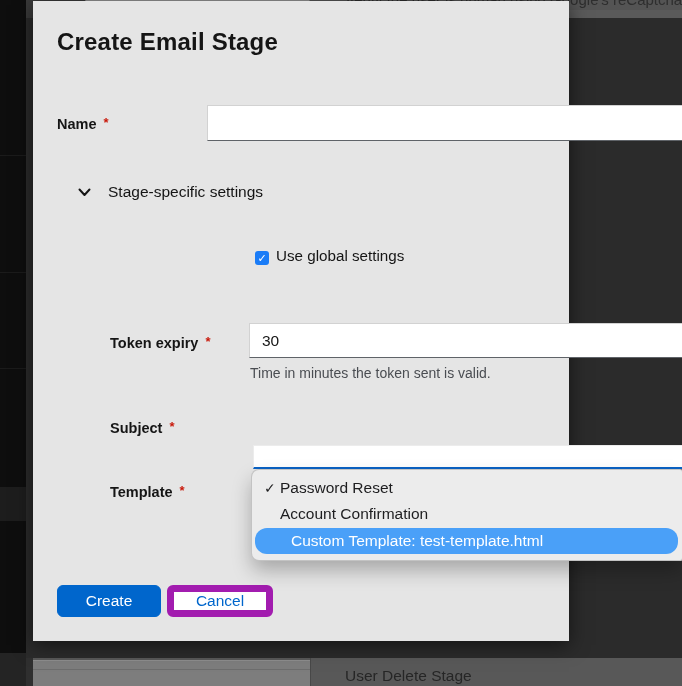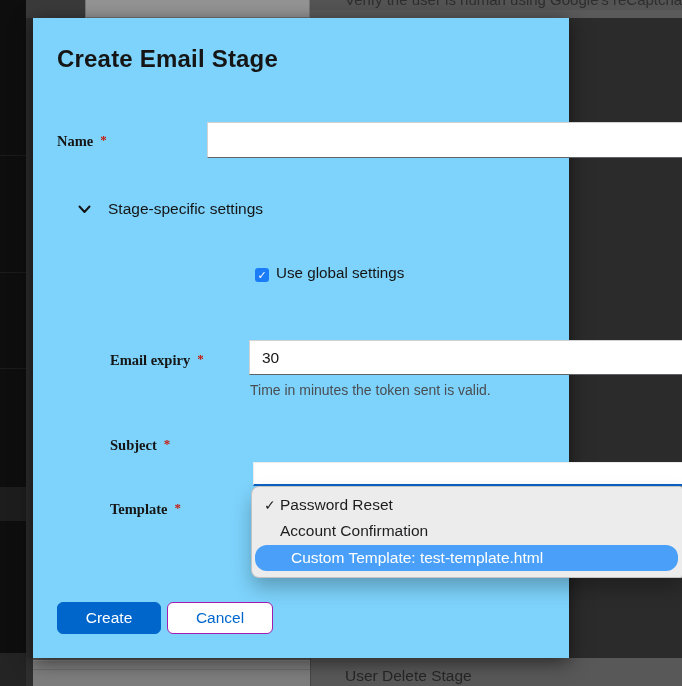--- a/index.html
+++ b/index.html
@@ -19,25 +19,25 @@
   .top-verify-text { position:absolute; left:319px; top:-9px; font-size:15px; color:#2e2e2e; white-space:nowrap; }
 
   .bottom-strip { position:absolute; left:26px; top:658px; width:656px; height:36px; background:#585858; overflow:hidden; }
   .bottom-strip .gap { position:absolute; left:0; top:0; width:7px; height:28px; background:#2f2f2f; }
   .bottom-strip .cell { position:absolute; left:7px; top:2px; width:277px; height:26px; background:#7d7d7d; border-top:1px solid #8d8d8d; }
   .bottom-strip .cell-line { position:absolute; left:7px; top:11px; width:277px; height:1px; background:#6d6d6d; }
   .bottom-strip .divider { position:absolute; left:284px; top:0; width:1px; height:28px; background:#484848; }
   .bottom-user-text { position:absolute; left:319px; top:9px; font-size:15.5px; color:#262626; white-space:nowrap; }
 
   
-  .modal { position:absolute; left:33px; top:18px; width:536px; height:640px; background:#7dd3fc;
+  .modal { position:absolute; left:33px; top:1px; width:536px; height:640px; background:#e5e5e5;
            box-shadow:0 4px 18px rgba(0,0,0,0.55); overflow:visible; }
   .modal-title { position:absolute; left:24px; top:27px; font-size:24px; font-weight:bold; letter-spacing:0.2px; color:#151515; }
 
-  .field-label { position:absolute; font-size:14.5px; font-weight:bold; color:#151515; white-space:nowrap;font-family:Liberation Serif, serif; }
+  .field-label { position:absolute; font-size:14.5px; font-weight:bold; color:#151515; white-space:nowrap; }
   .req { color:#c9190b; font-size:13px; margin-left:7px; position:relative; top:-2px; }
 
   .pf-input { position:absolute; background:#fff; border:1px solid #d2d2d2; border-right:none;
               border-bottom:1.5px solid #5f6368; font-size:15.5px; color:#151515;
               padding:0 0 0 12px; font-family:"Liberation Sans", sans-serif; outline:none; }
 
   .name-label { left:24px; top:115px; }
   .name-input { left:174px; top:104px; width:475px; height:36px; }
 
   .group-header { position:absolute; left:24px; top:182px; height:22px; cursor:pointer; }
@@ -66,21 +66,21 @@
               padding-top:5px; z-index:5; }
   .dd-item { position:relative; height:26px; line-height:26px; font-size:15.5px; color:#1d1d1f;
              padding-left:28px; white-space:nowrap; overflow:hidden; cursor:default; }
   .dd-item .dd-check { position:absolute; left:12px; top:0; font-size:14px; }
   .dd-item.selected { height:26px; margin:1px 4px 0 3px; padding-left:36px; background:#4aa0f8;
                       border-radius:12px; color:#ffffff; }
 
   .btn { position:absolute; top:584px; height:32px; border-radius:6px; font-size:15.5px;
          font-family:"Liberation Sans", sans-serif; cursor:pointer; }
   .btn-create { left:24px; width:104px; background:#0066cc; border:1px solid #0066cc; color:#ffffff; }
-  .btn-cancel { left:134px; width:106px; background:#ffffff; border:1px solid #a21caf; color:#0066cc; }
+  .btn-cancel { left:134px; width:106px; background:#ffffff; border:7px solid #a21caf; color:#0066cc; }
 </style>
 </head>
 <body>
 
 <div class="screen">
 
   <div class="sidebar">
     <div class="seam" style="top:155px"></div>
     <div class="seam" style="top:272px"></div>
     <div class="seam" style="top:368px"></div>
@@ -118,21 +118,21 @@
       </svg>
       <span class="group-label">Stage-specific settings</span>
     </div>
 
     <div class="checkbox">
       <span>✓</span>
     </div>
     <div class="checkbox-label">Use global settings</div>
 
     <div class="field-label token-label">
-      <span>Email expiry</span><span class="req">*</span>
+      <span>Token expiry</span><span class="req">*</span>
     </div>
     <input class="pf-input token-input" type="text" value="30" style="">
     <div class="help-text help-token">Time in minutes the token sent is valid.</div>
 
     <div class="field-label subject-label">
       <span>Subject</span><span class="req">*</span>
     </div>
 
     <div class="field-label template-label">
       <span>Template</span><span class="req">*</span>

